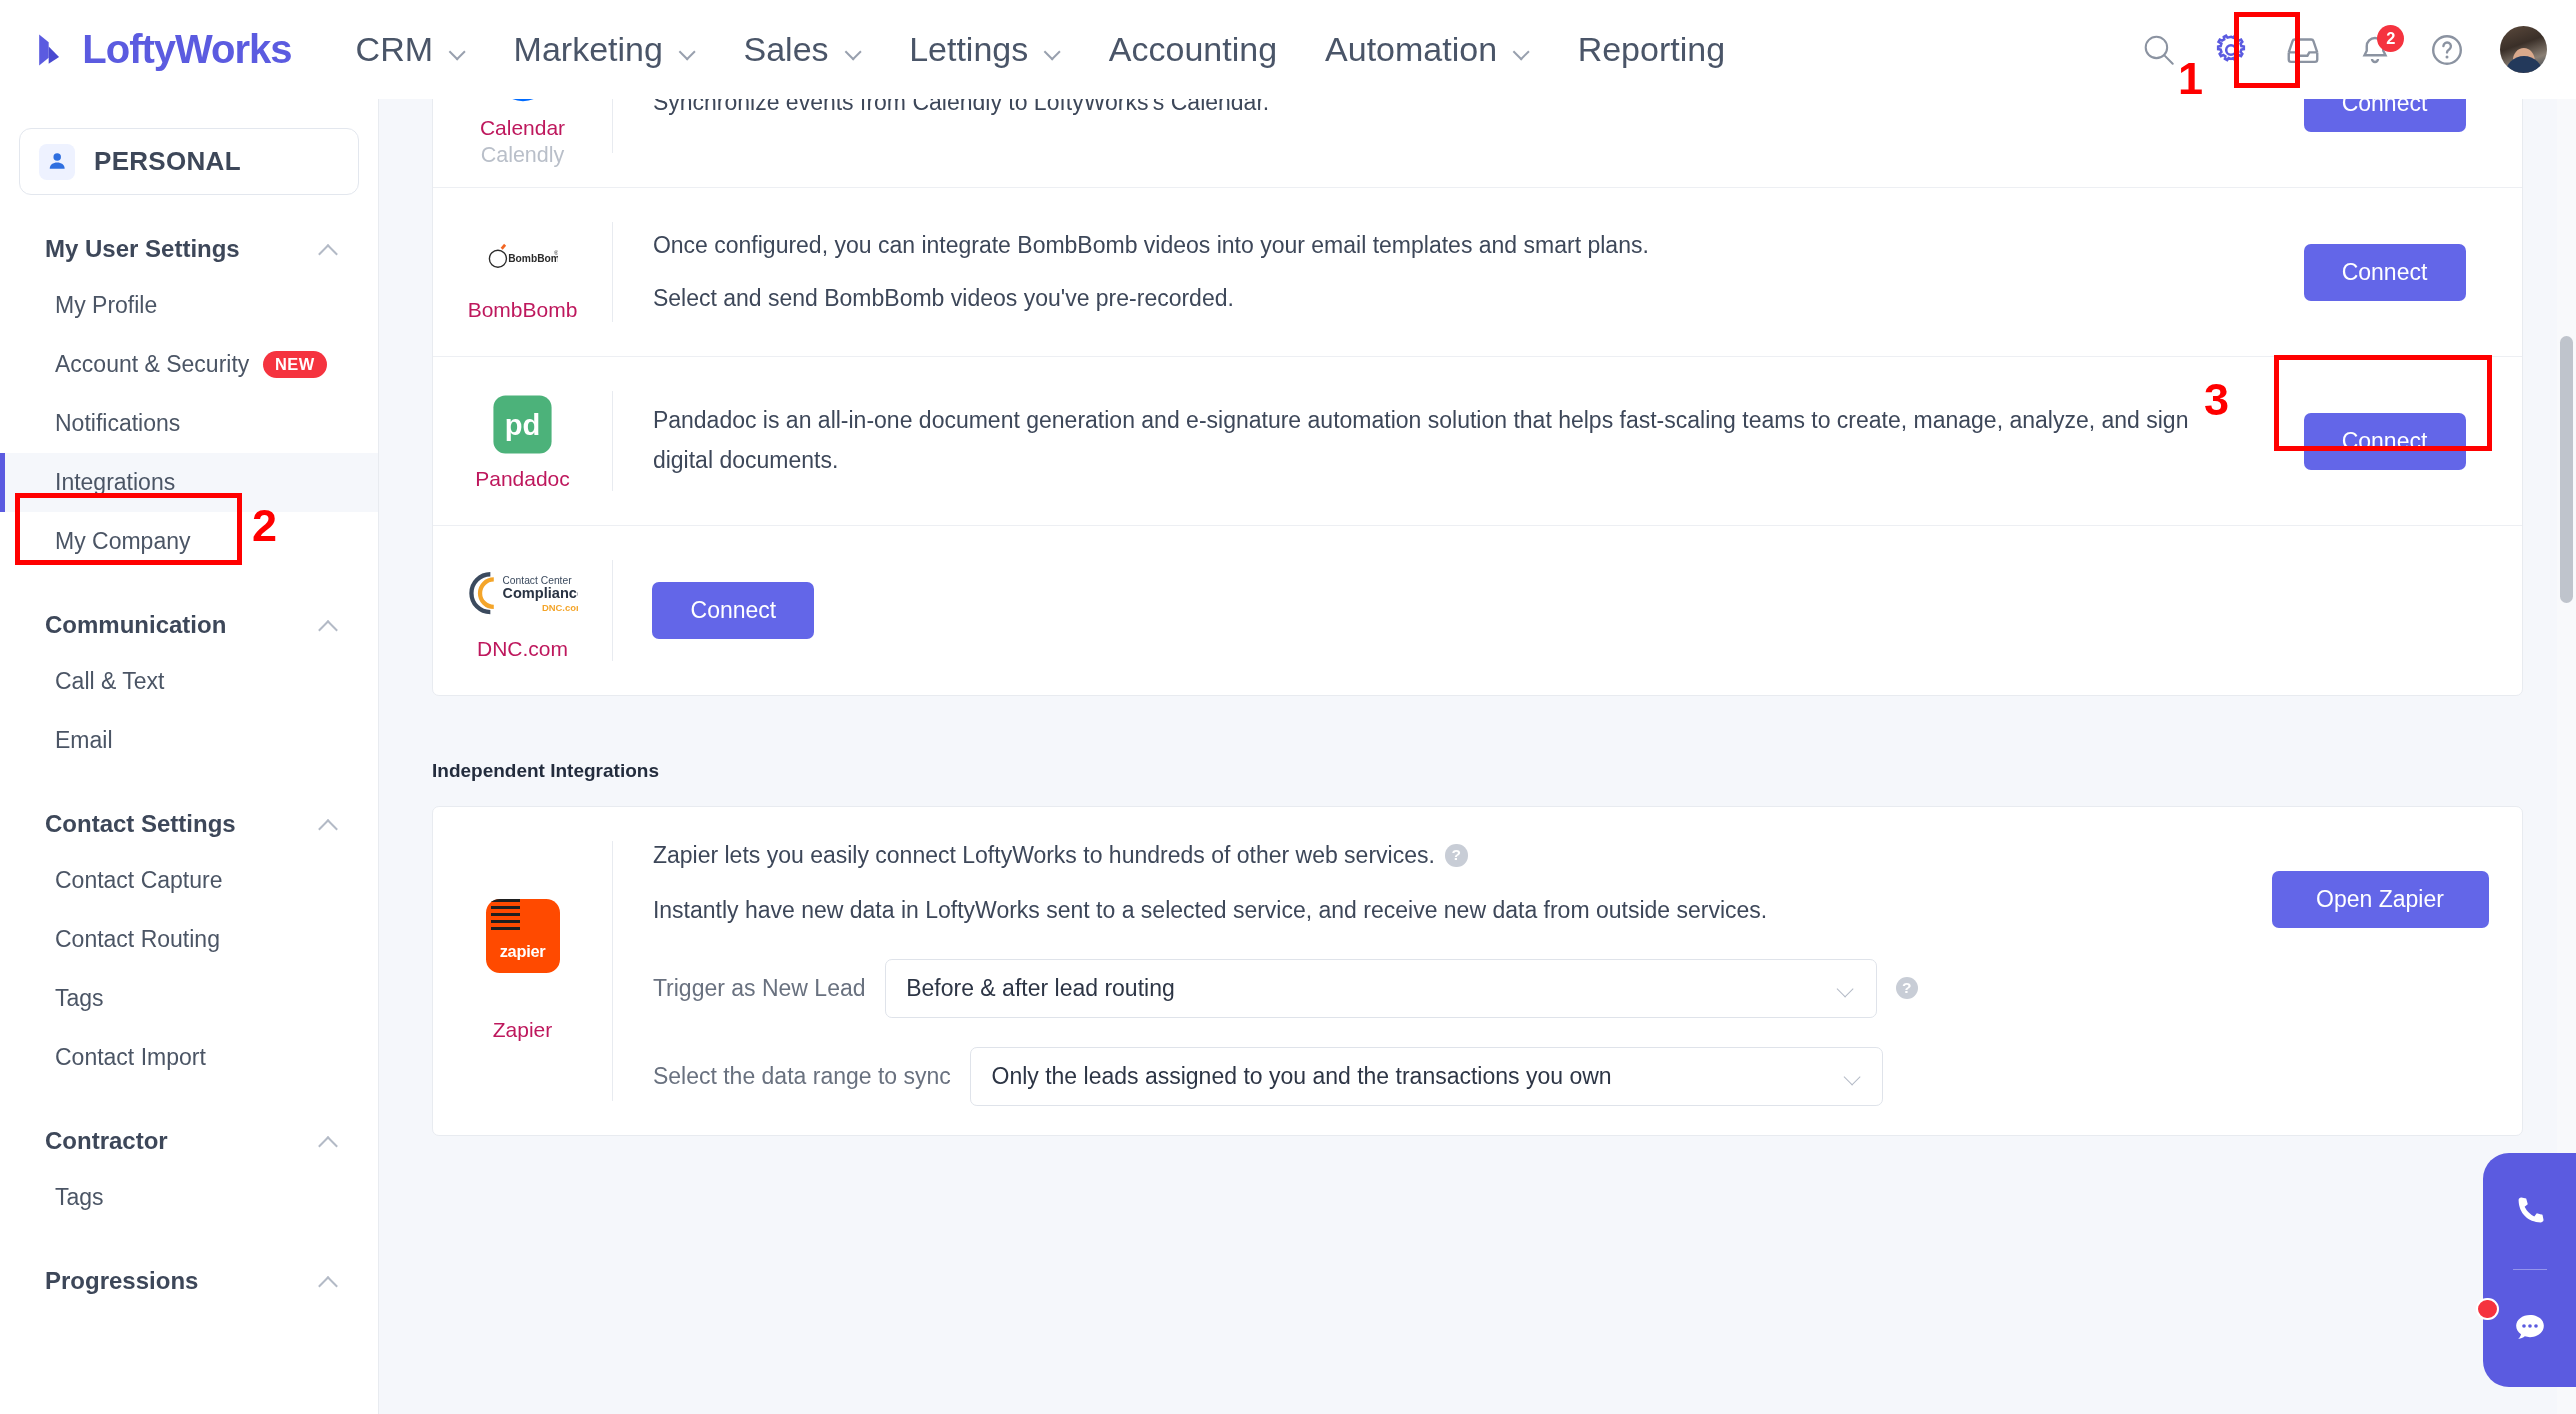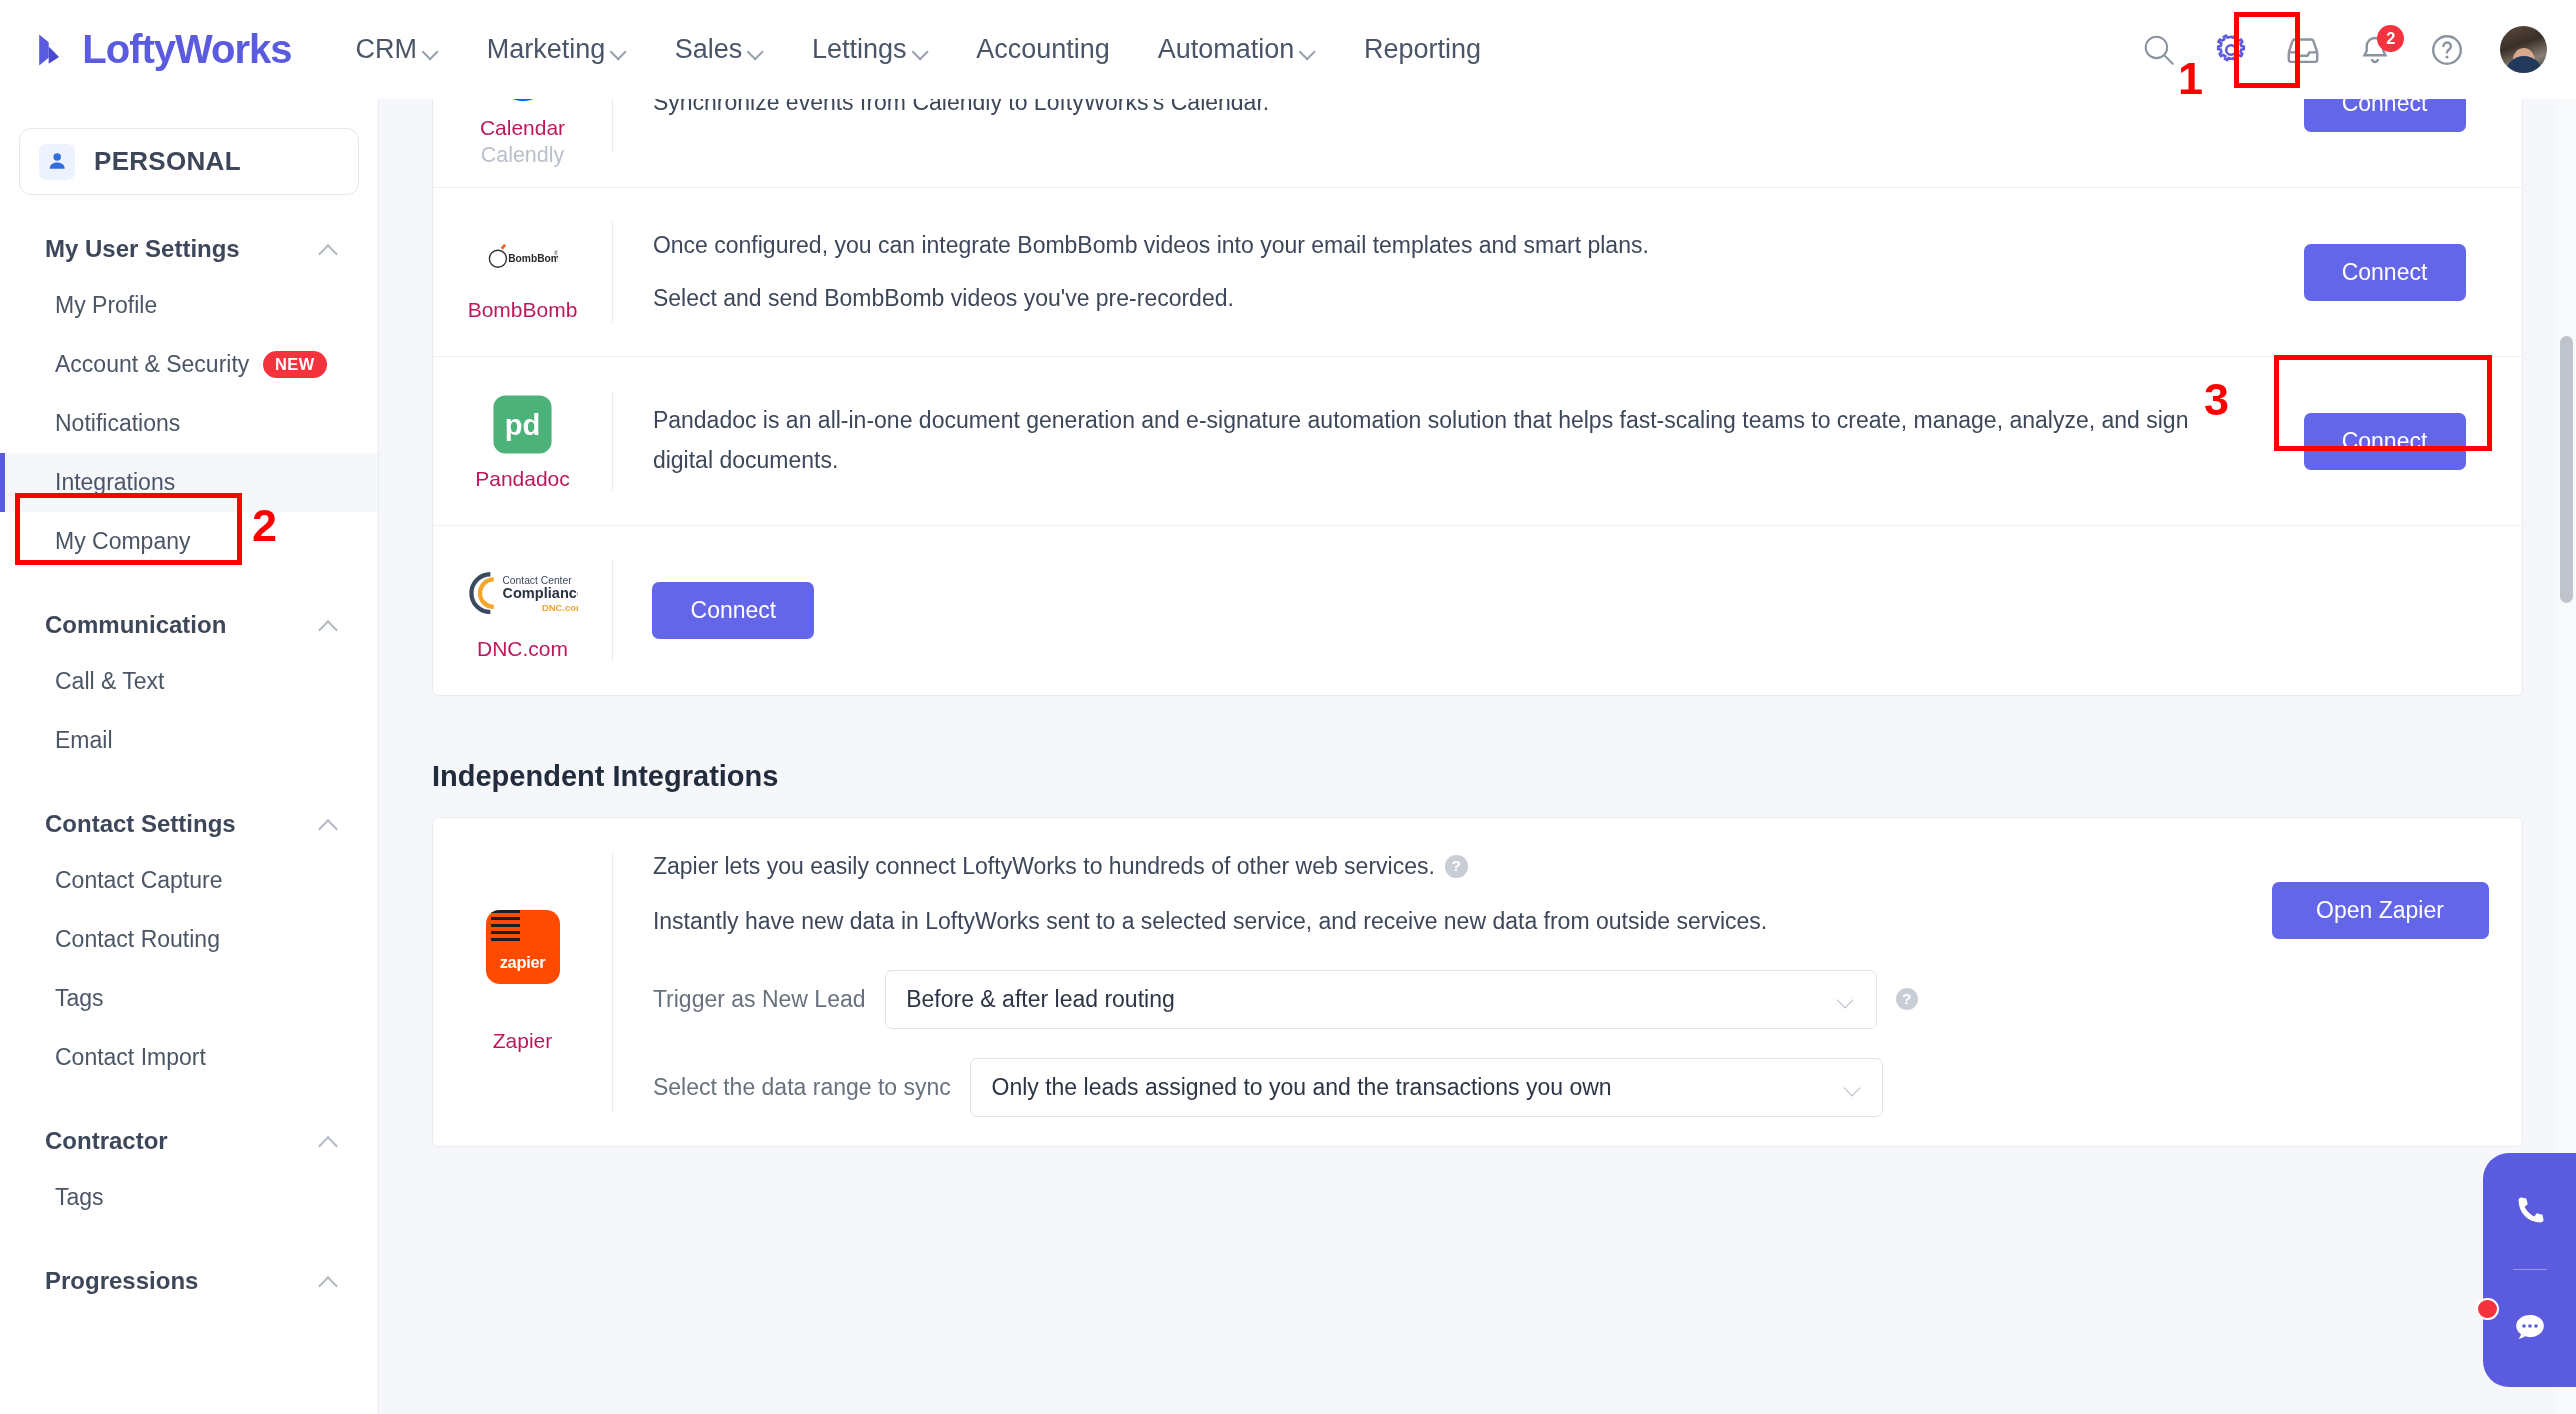--- a/index.html
+++ b/index.html
@@ -19,22 +19,22 @@
     z-index: 40;
   }
   .brand { display: flex; align-items: center; margin-left: 34px; }
   .brand-mark { width: 38px; height: 38px; margin-right: 10.3px; }
   .brand-name {
     font-size: 40px; font-weight: 700; color: #5B5BE0;
     letter-spacing: -1px;
   }
   .nav-items { display: flex; align-items: center; margin-left: 64px; gap: 48px; }
   .nav-item {
-    display: flex; align-items: center; gap: 7px;
-    font-size: 27px; color: #4a5568; cursor: pointer;
+    display: flex; align-items: center; gap: 18px;
+    font-size: 34px; color: #4a5568; cursor: pointer;
     white-space: nowrap;
   }
   .chev {
     width: 14.6px; height: 7.8px; position: relative; display:inline-block;
   }
   .chev::before {
     content: ""; position: absolute; left: 0; top: 0;
     width: 10.3px; height: 10.3px;
     border-right: 2.2px solid #98a0ae; border-bottom: 2.2px solid #98a0ae;
     transform: rotate(45deg);
@@ -159,21 +159,21 @@
   }
   .btn-primary {
     background: #6366E8; color:#ffffff;
     font-size: 23px; font-family:"Liberation Sans", sans-serif;
     border: none; border-radius: 6.9px;
     padding: 0 38px; height: 57px; min-width: 162px;
     cursor: pointer;
   }
 
   .section-title {
-    font-size: 29px; font-weight: 700; color:#232c3d;
+    font-size: 19px; font-weight: 700; color:#232c3d;
     margin: 64px 0 24px 53px;
   }
 
   
   .zap-row { display:flex; align-items:stretch; min-height: 267px; }
   .zap-logo-col {
     width: 179px; flex: 0 0 179px;
     display:flex; flex-direction:column; align-items:center; justify-content:center;gap:38px;
   }
   .zap-logo {

